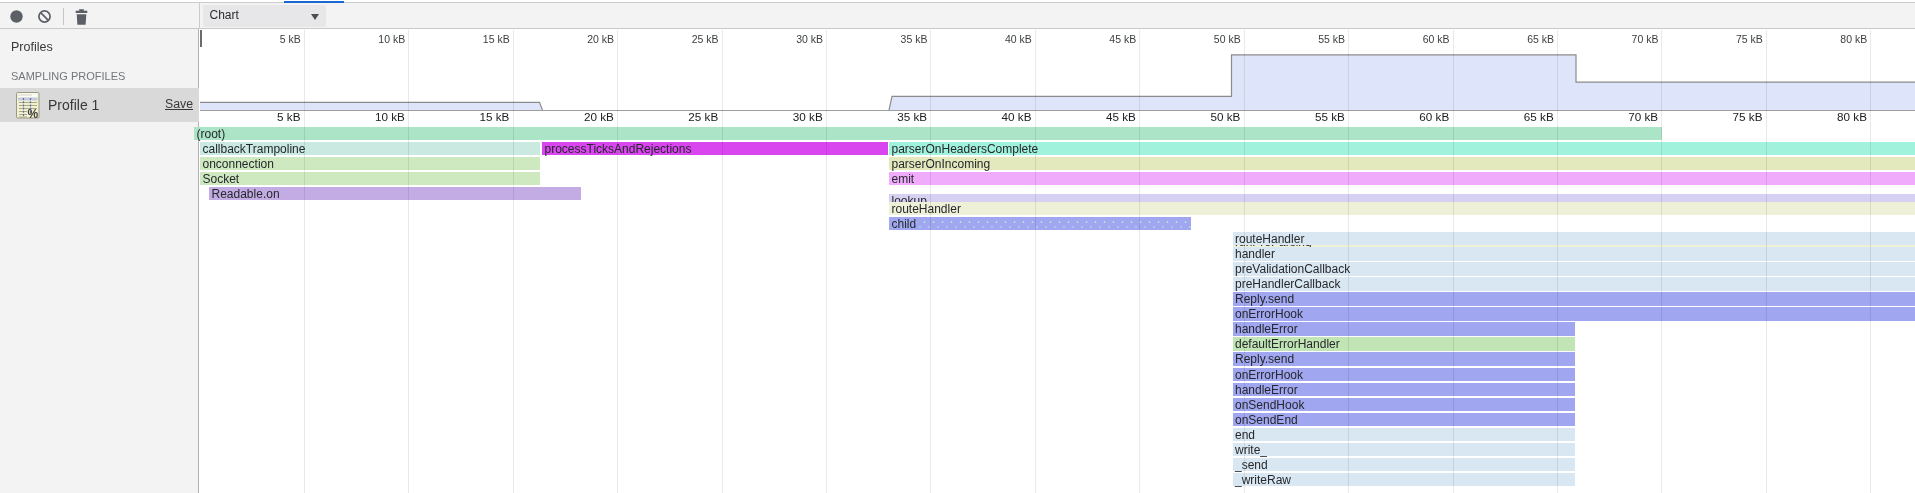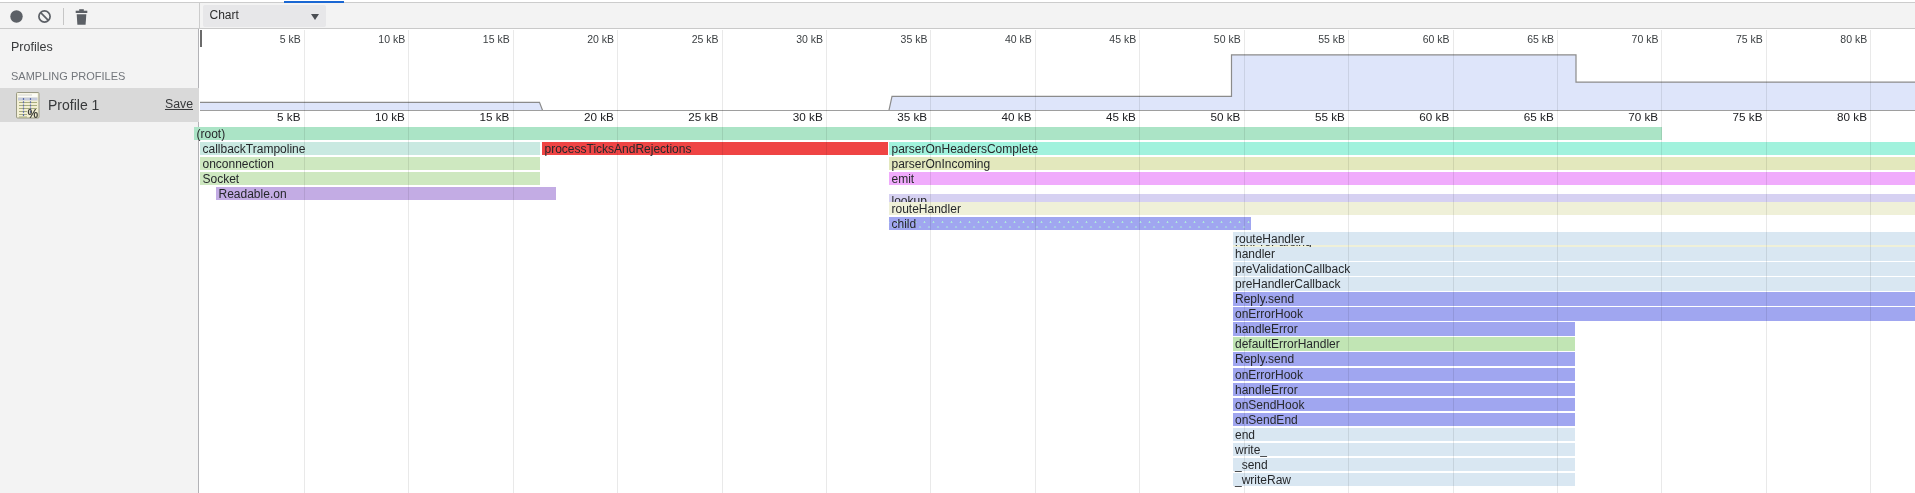--- a/index.html
+++ b/index.html
@@ -27,21 +27,21 @@
   
   #ovbg{left:200px;top:29px;width:1715px;height:81px;background:#fff}
   #ovborder{left:200px;top:110.1px;width:1715px;height:1px;background:#9e9e9e}
   #resizer{left:199.5px;top:29.5px;width:2.5px;height:17.5px;background:#6b6b6b}
   .tl{position:absolute;top:33.2px;font-size:10.5px;color:#3c4043}
   .bl{position:absolute;top:110.3px;font-size:11.7px;color:#202124}
   .gl{position:absolute;top:29.5px;height:463.5px;width:1px;background:rgba(0,0,0,0.085);z-index:9}
   
   .bar{position:absolute;height:13.5px;font-size:12px;line-height:14px;color:#26282b;
        padding-left:2.5px;box-sizing:border-box;white-space:nowrap}
-  .c-g1{background:#abe4c6}.c-tp{background:#c9e9e1}.c-b1{background:#ef4444}.c-aq{background:#a1f2dd}
+  .c-g1{background:#abe4c6}.c-tp{background:#c9e9e1}.c-b1{background:#d946ef}.c-aq{background:#a1f2dd}
   .c-g2{background:#cee8c0}.c-pu{background:#c3ace4}.c-ol{background:#e3e8bd}.c-cr{background:#eff0d8}.c-mi{background:#f0abfc}
   .c-lv{background:#d6d1f2}.c-pe{background:#a0a6f0}.c-lb{background:#d9e7f2}.c-dg{background:#c1e5b4}
 </style></head>
 <body>
 <div class="abs" id="topline"></div>
 <div class="abs" id="toolbar"></div>
 <div class="abs" id="blueline"></div>
 <div class="abs" id="vsep"></div>
 <div class="abs" id="tsep"></div>
 
@@ -148,24 +148,24 @@
 <div class="gl" style="left:1870.2px"></div>
 
 <div class="bar c-g1" style="left:194px;top:126.5px;width:1468px">(root)</div>
 <div class="bar c-tp" style="left:200px;top:141.6px;width:340px">callbackTrampoline</div>
 <div class="bar c-b1" style="left:542px;top:141.6px;width:346px">processTicksAndRejections</div>
 <div class="bar c-aq" style="left:889px;top:141.6px;width:1225px">parserOnHeadersComplete</div>
 <div class="bar c-g2" style="left:200px;top:156.6px;width:340px">onconnection</div>
 <div class="bar c-ol" style="left:889px;top:156.6px;width:1061px">parserOnIncoming</div>
 <div class="bar c-g2" style="left:200px;top:171.7px;width:340px">Socket</div>
 <div class="bar c-mi" style="left:889px;top:171.7px;width:1027px">emit</div>
-<div class="bar c-pu" style="left:216px;top:186.7px;width:340px">Readable.on</div>
+<div class="bar c-pu" style="left:209px;top:186.7px;width:372px">Readable.on</div>
 <div class="bar c-lv" style="left:889px;top:194px;width:1027px">lookup</div>
 <div class="bar c-cr" style="left:889px;top:201.8px;width:1027px">routeHandler</div>
-<div class="bar c-pe" style="left:889px;top:216.9px;width:362px;background-image:radial-gradient(circle at 4.5px 5.5px, #aee7dc 0, #aee7dc 0.9px, rgba(0,0,0,0) 1.1px),radial-gradient(circle at 4.5px 10.5px, #aee7dc 0, #aee7dc 0.9px, rgba(0,0,0,0) 1.1px);background-size:9px 13.5px,9px 13.5px;background-position:40px 0,44.5px 0">child</div>
+<div class="bar c-pe" style="left:889px;top:216.9px;width:302px;background-image:radial-gradient(circle at 4.5px 5.5px, #aee7dc 0, #aee7dc 0.9px, rgba(0,0,0,0) 1.1px),radial-gradient(circle at 4.5px 10.5px, #aee7dc 0, #aee7dc 0.9px, rgba(0,0,0,0) 1.1px);background-size:9px 13.5px,9px 13.5px;background-position:40px 0,44.5px 0">child</div>
 <div class="bar c-cr" style="left:1232.5px;top:235px;width:683.5px">runPreParsing</div>
 <div class="bar c-lb" style="left:1232.5px;top:231.9px;width:683.5px">routeHandler</div>
 <div class="bar c-lb" style="left:1232.5px;top:247.0px;width:683.5px">handler</div>
 <div class="bar c-lb" style="left:1232.5px;top:262.0px;width:683.5px">preValidationCallback</div>
 <div class="bar c-lb" style="left:1232.5px;top:277.1px;width:683.5px">preHandlerCallback</div>
 <div class="bar c-pe" style="left:1232.5px;top:292.2px;width:683.5px">Reply.send</div>
 <div class="bar c-pe" style="left:1232.5px;top:307.2px;width:683.5px">onErrorHook</div>
 <div class="bar c-pe" style="left:1232.5px;top:322.3px;width:342px">handleError</div>
 <div class="bar c-dg" style="left:1232.5px;top:337.3px;width:342px">defaultErrorHandler</div>
 <div class="bar c-pe" style="left:1232.5px;top:352.4px;width:342px">Reply.send</div>

